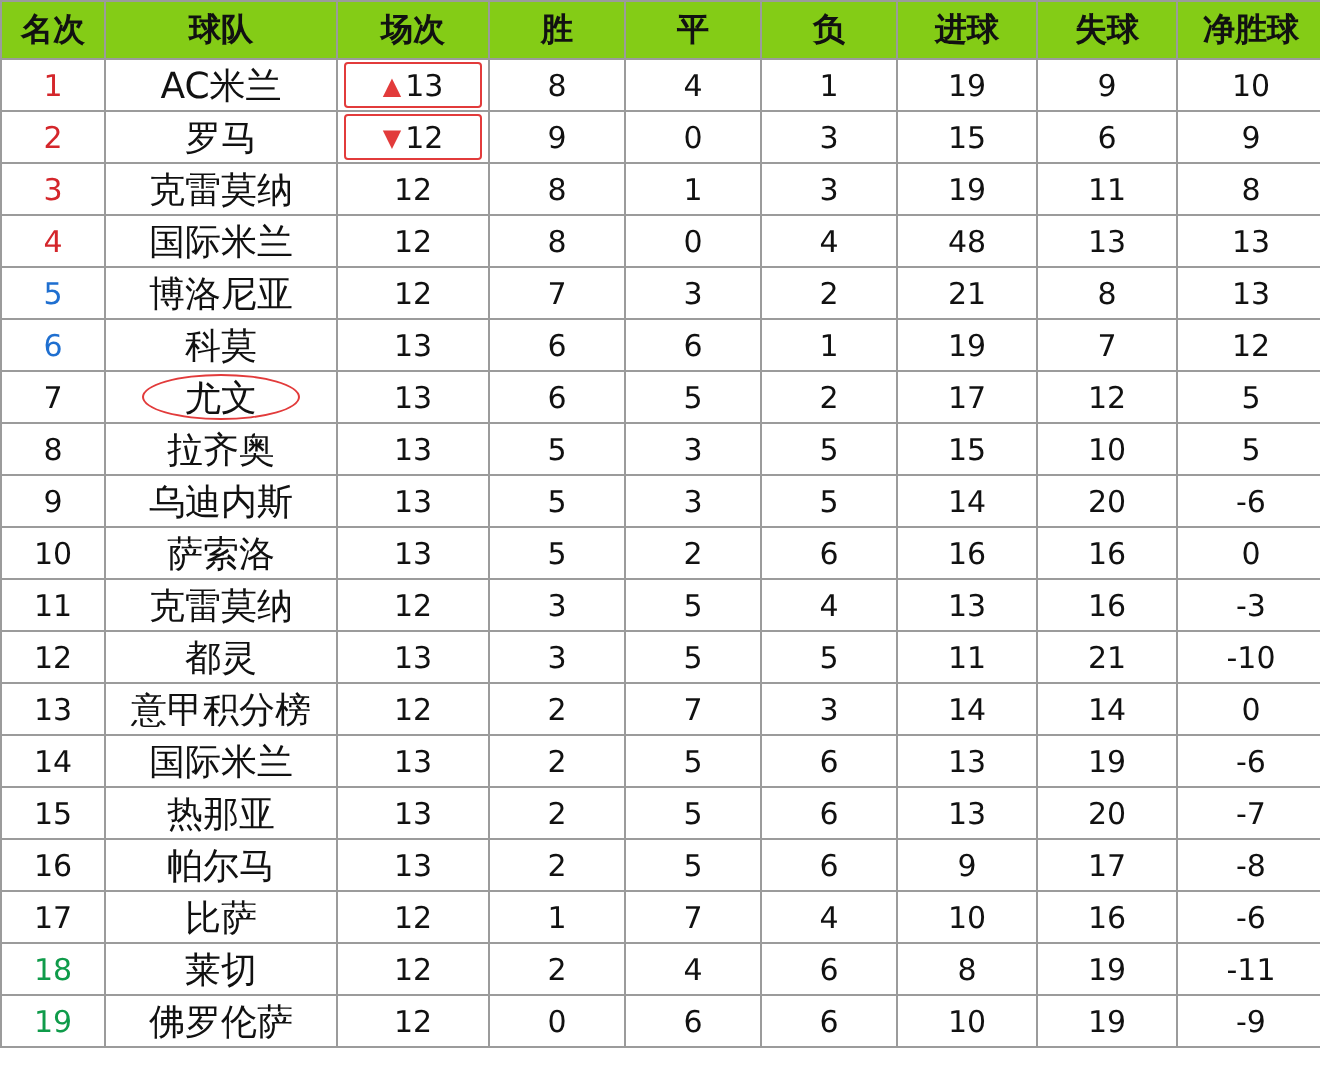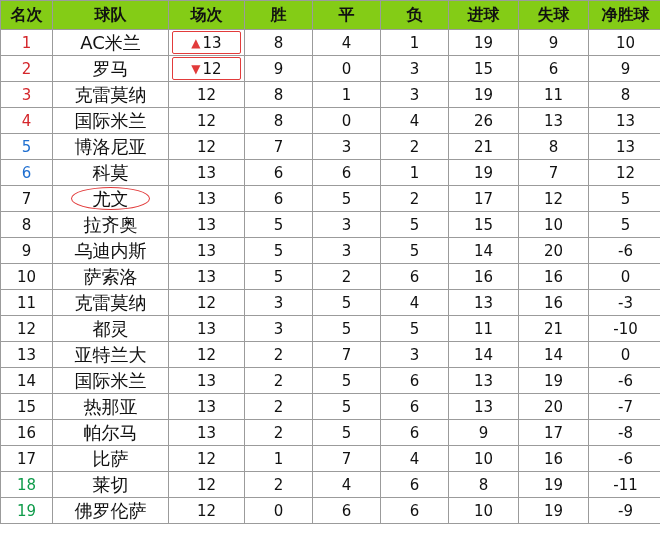--- a/index.html
+++ b/index.html
@@ -152,21 +152,21 @@
           <td>11</td>
           <td>8</td>
         </tr>
         <tr>
           <td class="r-ucl">4</td>
           <td class="team">国际米兰</td>
           <td>12</td>
           <td>8</td>
           <td>0</td>
           <td>4</td>
-          <td>26</td>
+          <td>48</td>
           <td>13</td>
           <td>13</td>
         </tr>
         <tr>
           <td class="r-uel">5</td>
           <td class="team">博洛尼亚</td>
           <td>12</td>
           <td>7</td>
           <td>3</td>
           <td>2</td>
@@ -246,21 +246,21 @@
           <td>13</td>
           <td>3</td>
           <td>5</td>
           <td>5</td>
           <td>11</td>
           <td>21</td>
           <td>-10</td>
         </tr>
         <tr>
           <td>13</td>
-          <td class="team">亚特兰大</td>
+          <td class="team">意甲积分榜</td>
           <td>12</td>
           <td>2</td>
           <td>7</td>
           <td>3</td>
           <td>14</td>
           <td>14</td>
           <td>0</td>
         </tr>
         <tr>
           <td>14</td>

